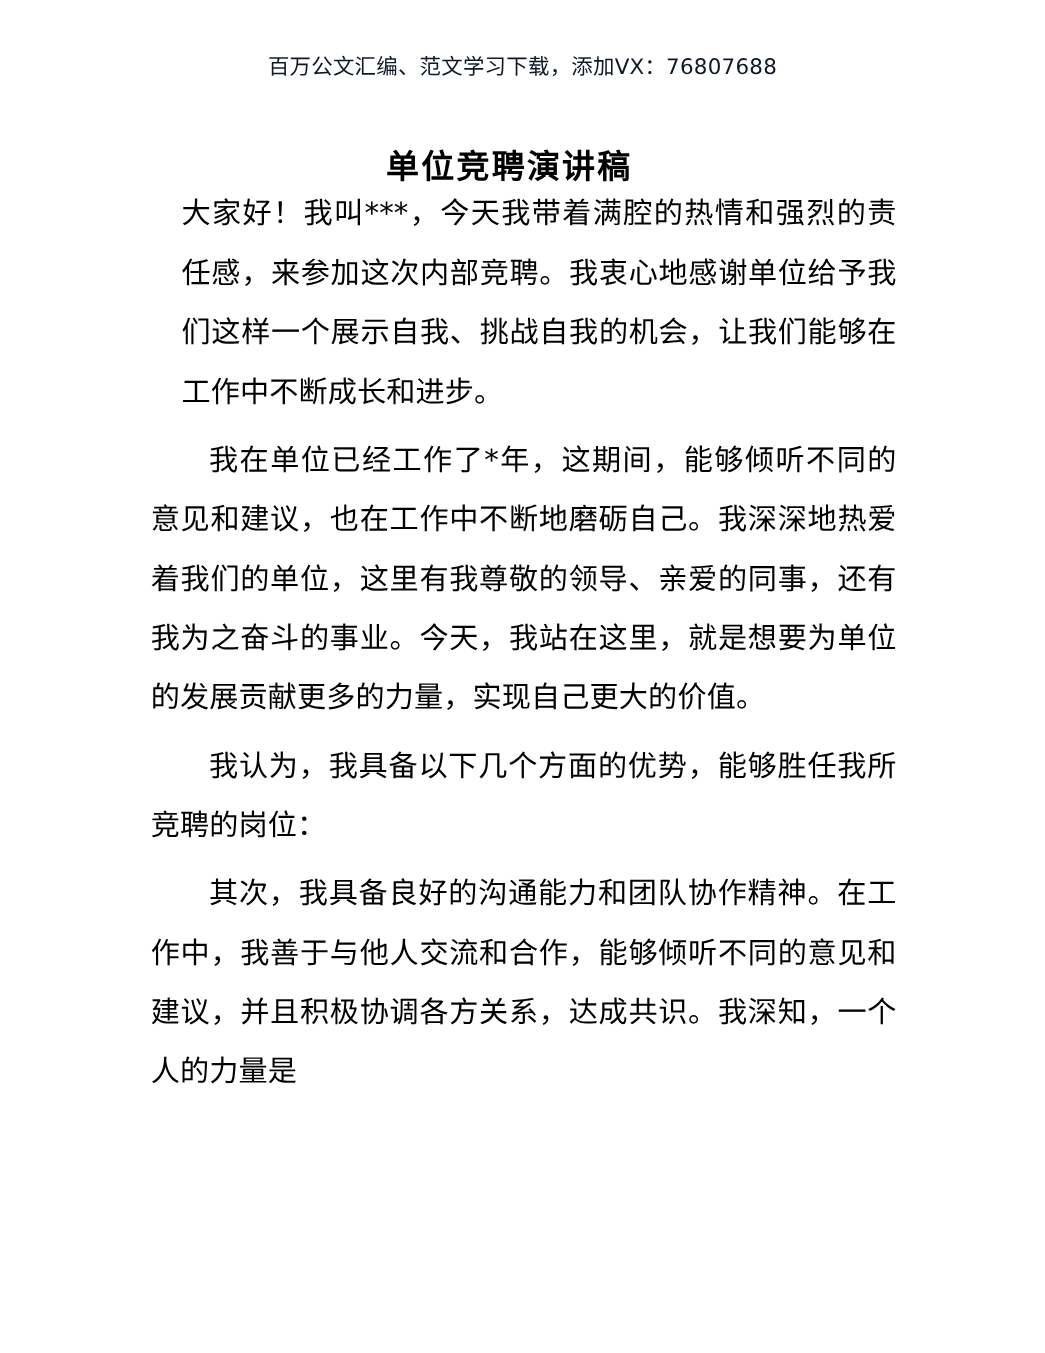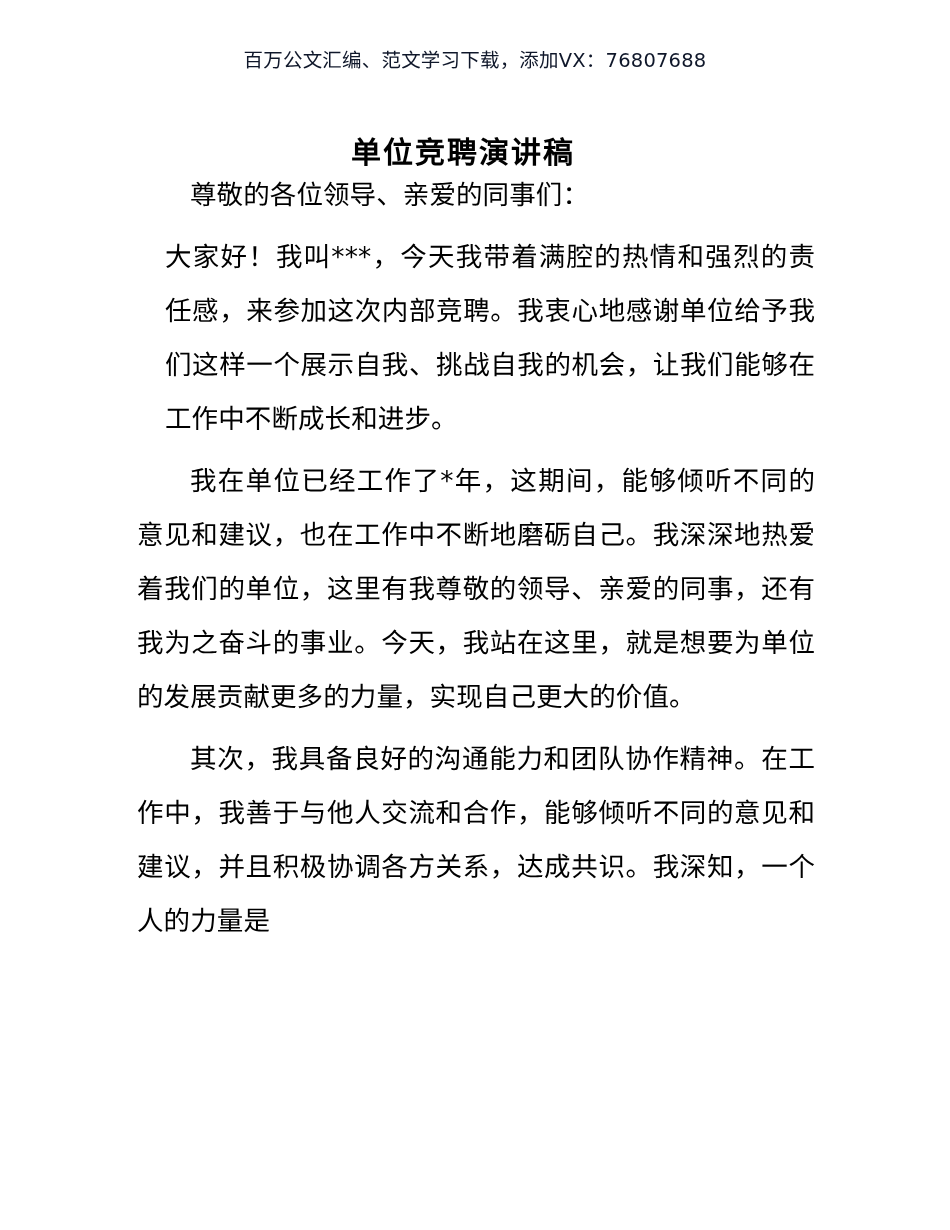--- a/index.html
+++ b/index.html
@@ -71,25 +71,25 @@
 <body>
 
 <div class="page" style="background: rgb(255, 255, 255); color: rgb(0, 0, 0);">
 
   <div class="watermark-bar" style="color: #0f172a;">百万公文汇编、范文学习下载，添加VX：76807688</div>
 
   <h1 class="doc-title">单位竞聘演讲稿</h1>
 
   <div class="body-area">
 
-    <p class="para">尊敬的各位领导、亲爱的同事们：</p>
 
     <p class="para no-indent">大家好！我叫***，今天我带着满腔的热情和强烈的责任感，来参加这次内部竞聘。我衷心地感谢单位给予我们这样一个展示自我、挑战自我的机会，让我们能够在工作中不断成长和进步。</p>
 
     <p class="para">我在单位已经工作了*年，这期间，能够倾听不同的意见和建议，也在工作中不断地磨砺自己。我深深地热爱着我们的单位，这里有我尊敬的领导、亲爱的同事，还有我为之奋斗的事业。今天，我站在这里，就是想要为单位的发展贡献更多的力量，实现自己更大的价值。</p>
 
+    <p class="para">我认为，我具备以下几个方面的优势，能够胜任我所竞聘的岗位：</p>
 
 
     <p class="para">其次，我具备良好的沟通能力和团队协作精神。在工作中，我善于与他人交流和合作，能够倾听不同的意见和建议，并且积极协调各方关系，达成共识。我深知，一个人的力量是</p>
 
   </div>
 
 </div>
 
 </body></html>

